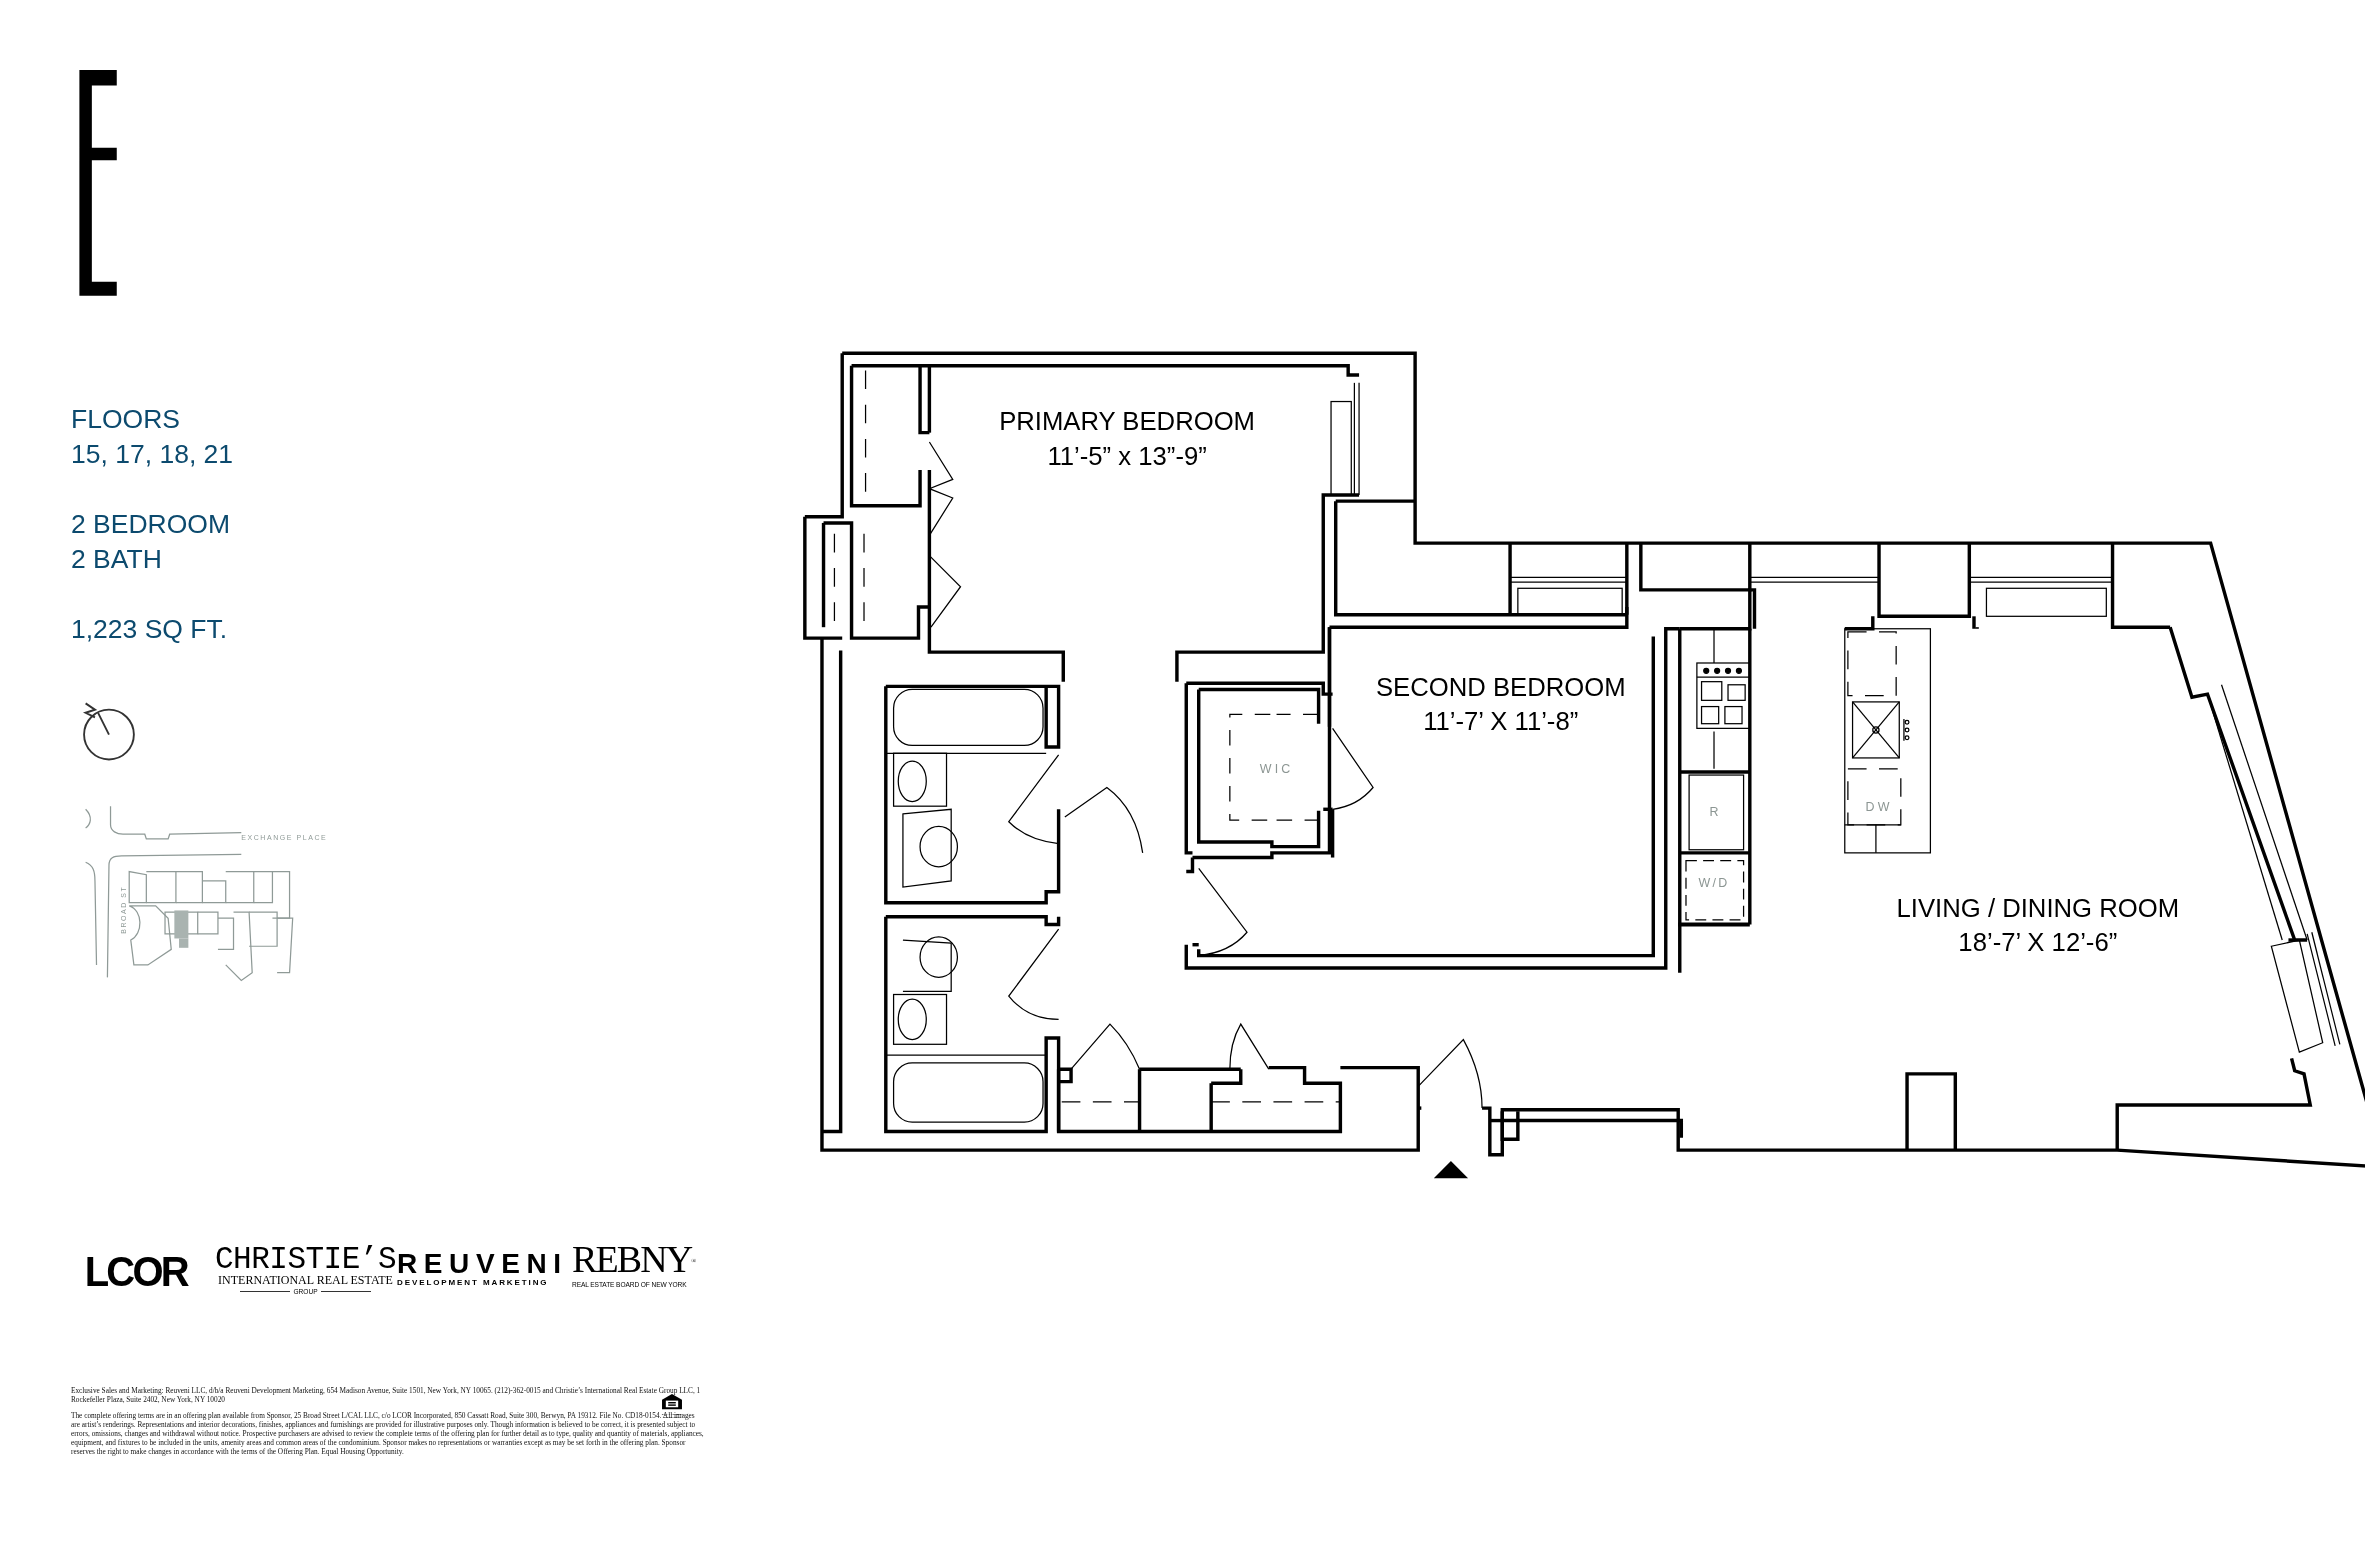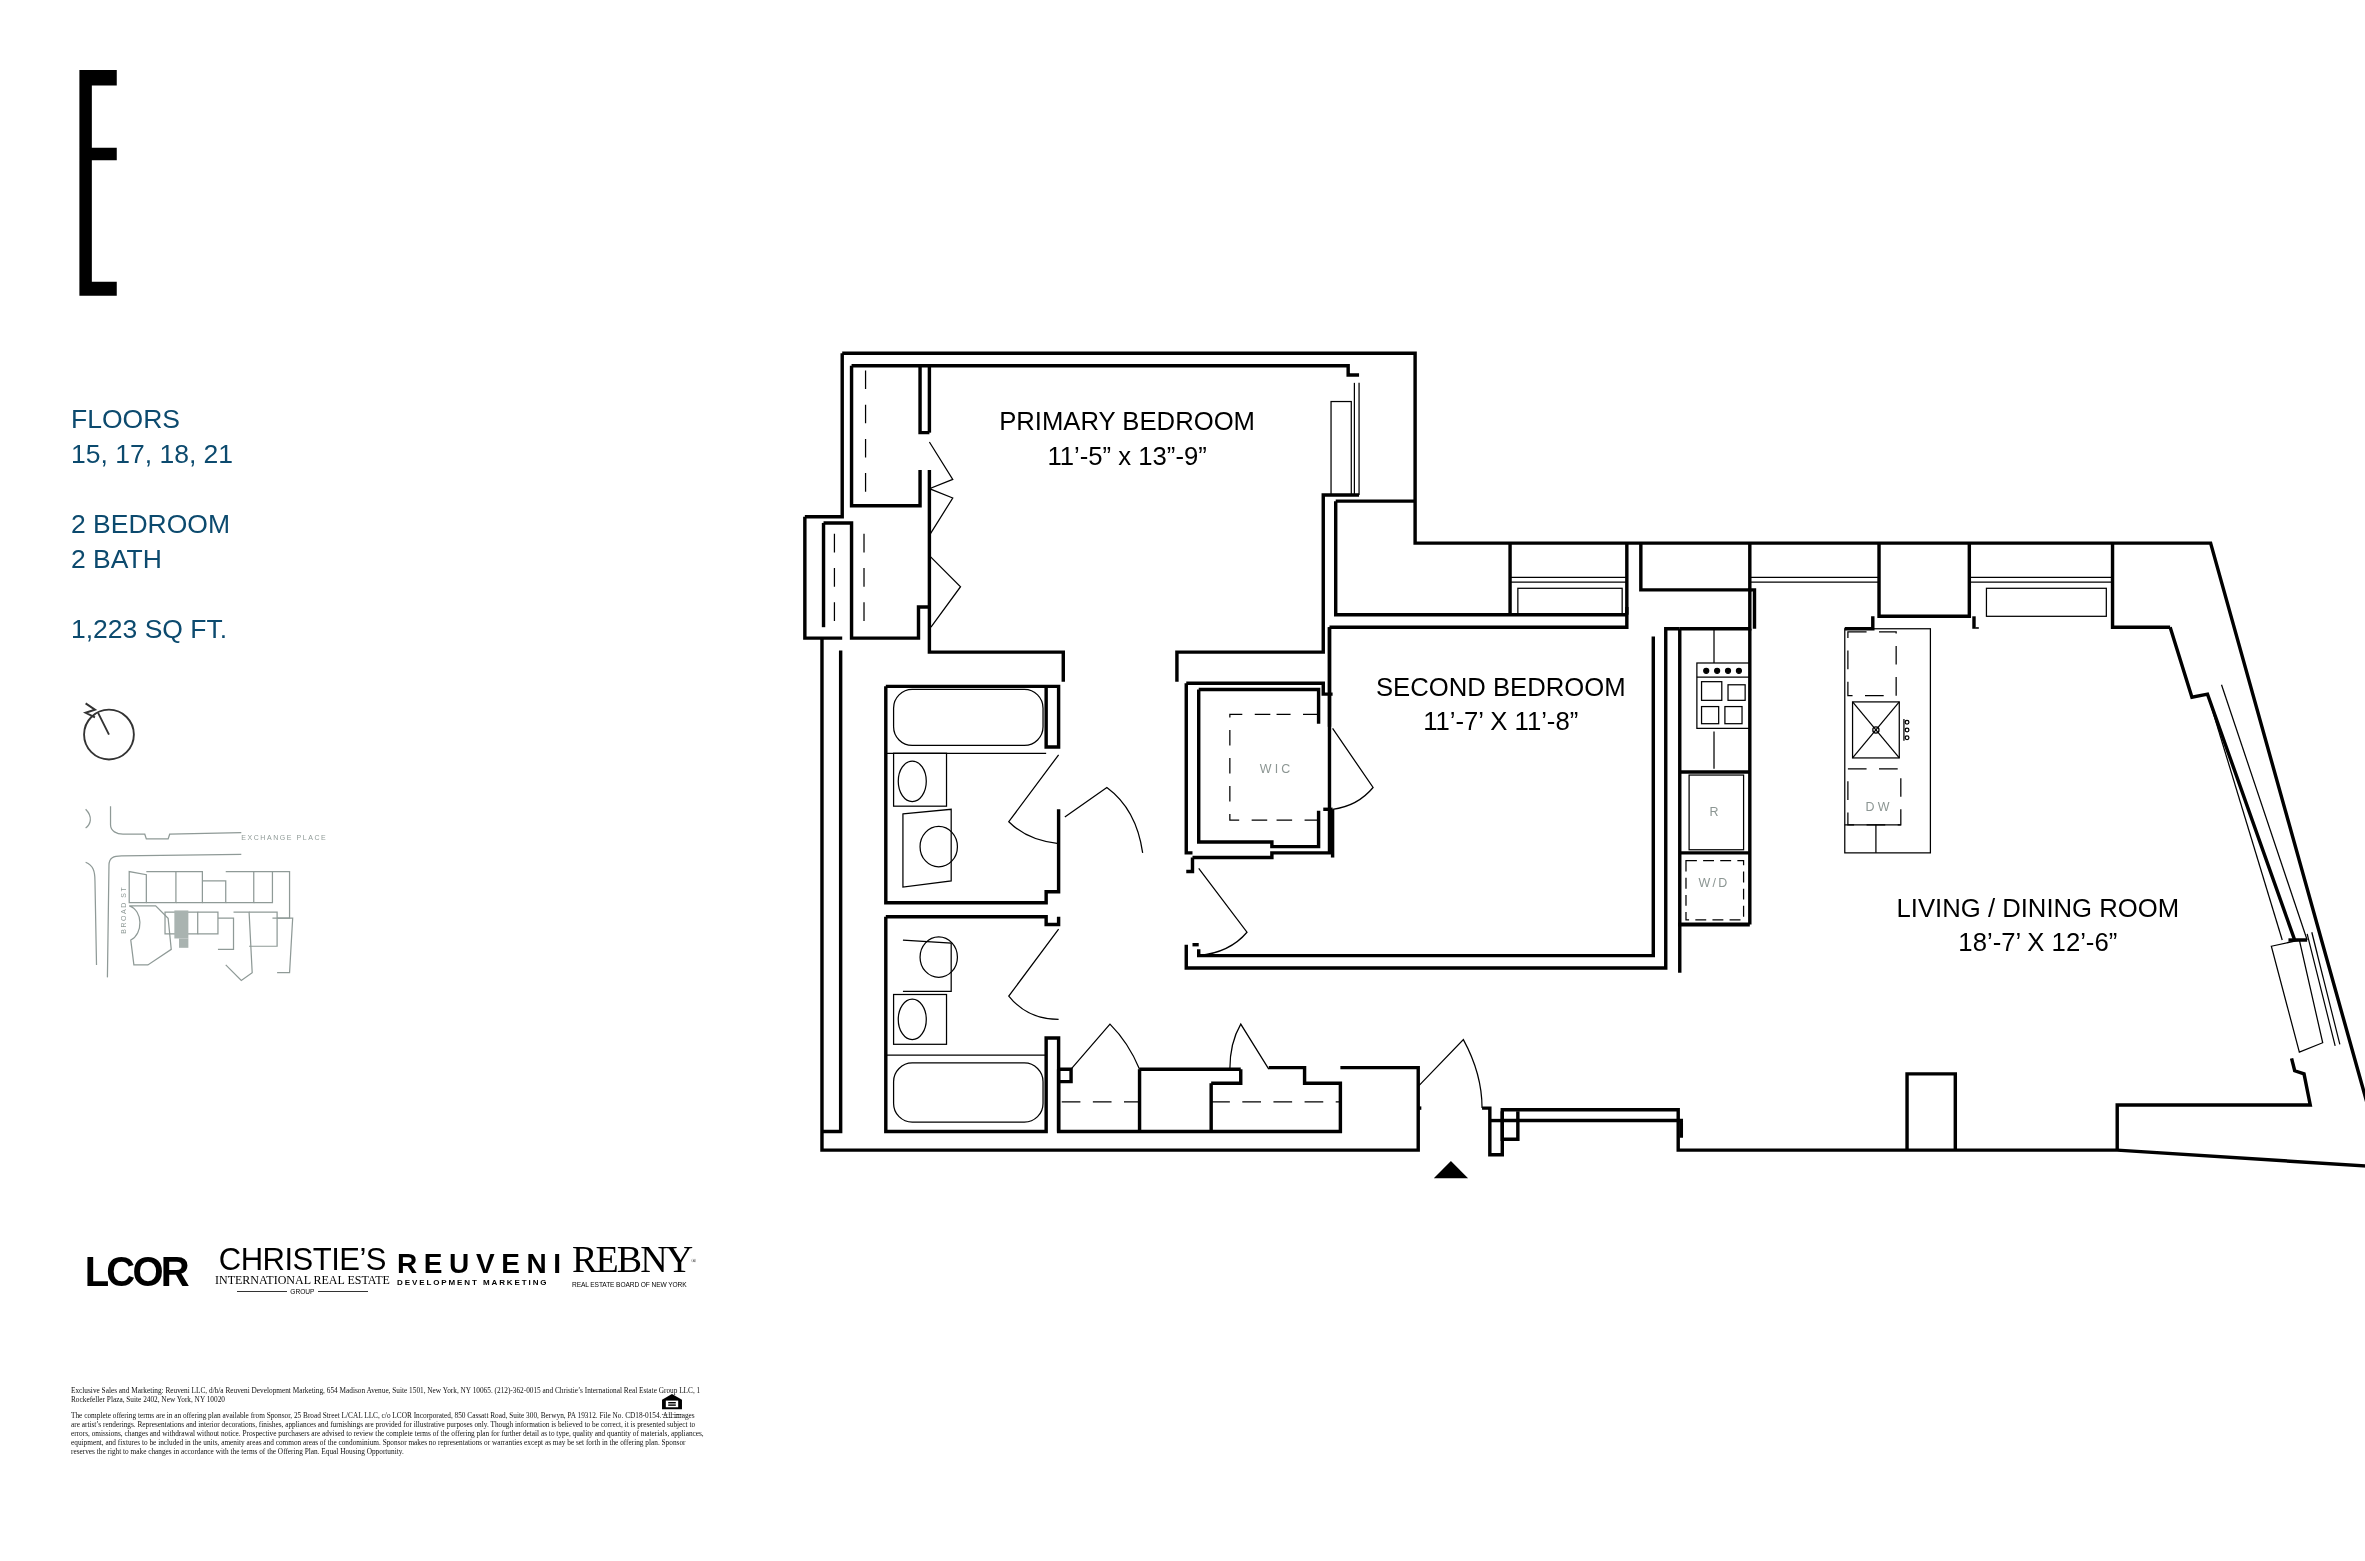--- a/index.html
+++ b/index.html
@@ -5,21 +5,21 @@
   html, body { margin:0; padding:0; background:#ffffff; }
   body { width:2413px; height:1561px; position:relative; overflow:hidden; font-family:"Liberation Sans", sans-serif; color:#000; }
   .plan-svg { position:absolute; left:0; top:0; width:2413px; height:1561px; }
   .info { position:absolute; left:71px; top:402px; font-family:"Liberation Sans", sans-serif; font-size:26.5px; line-height:35px; color:#0c4a6e; }
   .info .block { margin-bottom:35px; }
   .info div { white-space:nowrap; }
   .logos { position:absolute; left:80px; top:1240px; width:672px; height:62px; }
   .logo { position:absolute; top:0; color:#000; }
   .logo-lcor { left:4.7px; top:8.5px; font-family:"Liberation Sans", sans-serif; font-weight:900; font-size:40px; letter-spacing:-2.8px; transform:scaleY(1.05); }
   .logo-christies { left:135px; top:3.8px; text-align:center; }
-  .logo-christies .main { font-family:Liberation Sans, sans-serif; font-size:31px; line-height:31px; letter-spacing:-0.5px; }
+  .logo-christies .main { font-family:Liberation Mono, monospace; font-size:31px; line-height:31px; letter-spacing:-0.5px; }
   .logo-christies .sub { font-family:Liberation Serif, serif; font-size:12px; line-height:10.4px; letter-spacing:0px; }
   .logo-christies .grp { font-family:"Liberation Sans", sans-serif; font-size:6.6px; display:flex; align-items:center; gap:3.8px; justify-content:center; margin-top:2.8px; }
   .logo-christies .grp span.line { display:inline-block; width:50px; height:0.9px; background:#333; }
   .logo-reuveni { left:317px; top:8.5px; text-align:left; }
   .logo-reuveni .main { font-family:"Liberation Sans", sans-serif; font-weight:bold; font-size:28px; letter-spacing:6.6px; line-height:29px;text-align:center; }
   .logo-reuveni .sub { font-family:"Liberation Sans", sans-serif; font-weight:bold; font-size:8px; letter-spacing:1.9px; margin-top:0; }
   .logo-rebny { left:492px; top:0px; }
   .logo-rebny .main { font-family:"Liberation Serif", serif; font-size:38px; line-height:38px; letter-spacing:-1.9px; }
   .logo-rebny .main sup { font-size:6.6px; letter-spacing:0; vertical-align:top; position:relative; top:1.9px; }
   .logo-rebny .sub { font-family:"Liberation Sans", sans-serif; font-size:6.6px; letter-spacing:-0.1px; margin-top:2.8px; }

